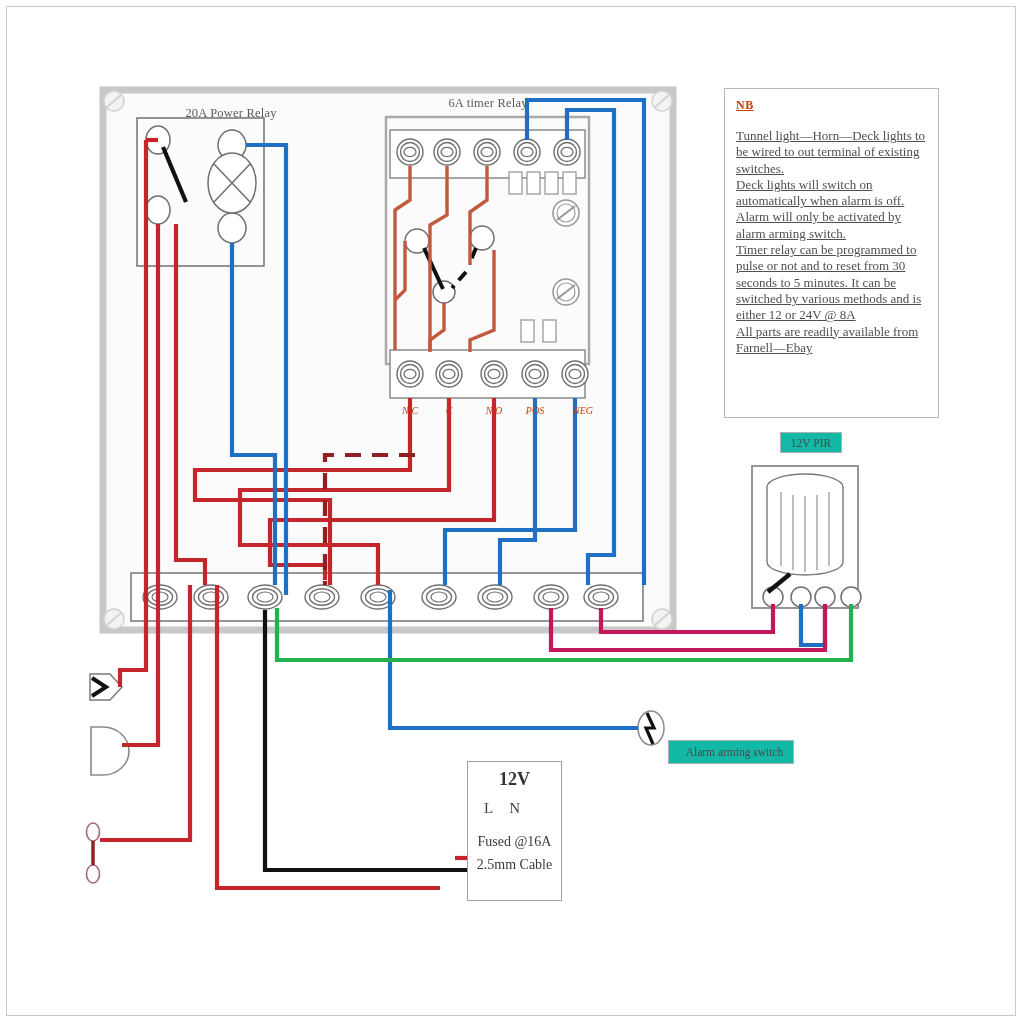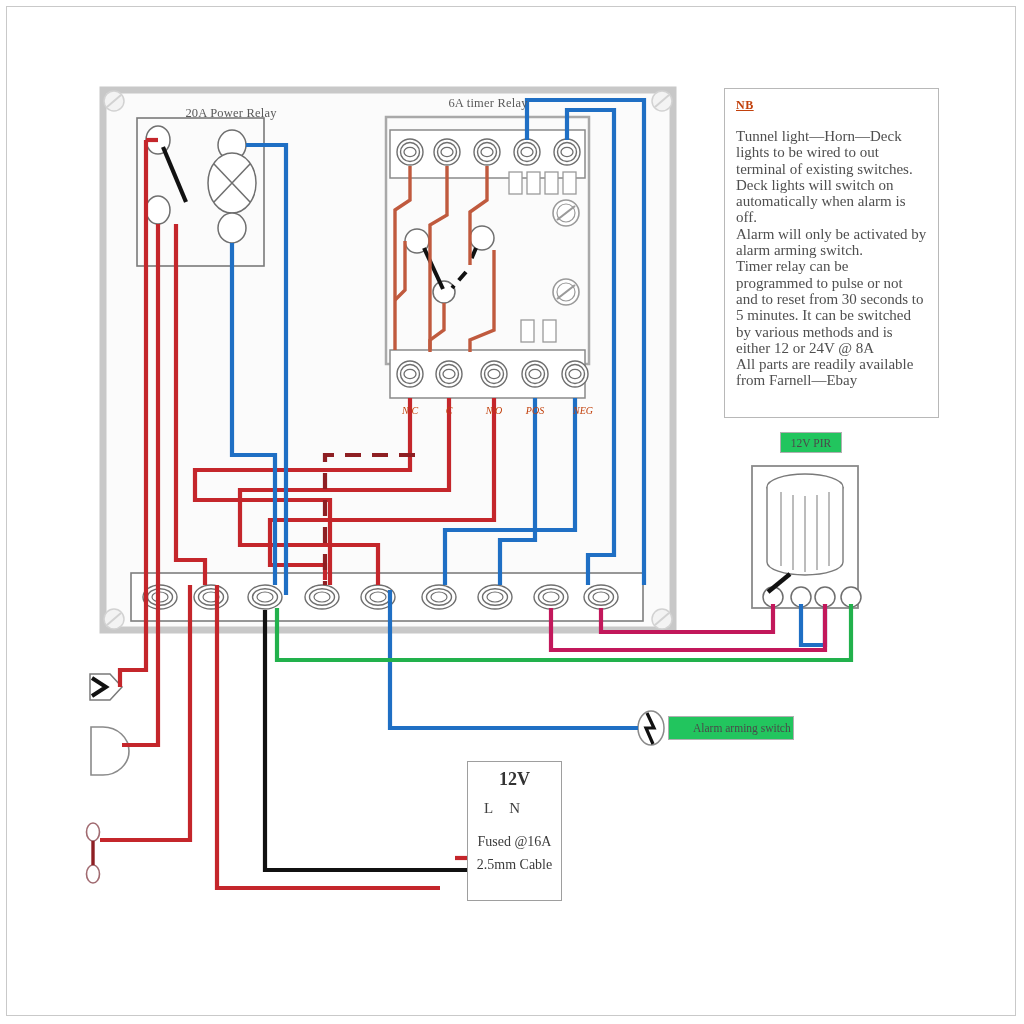--- a/index.html
+++ b/index.html
@@ -5,26 +5,26 @@
   html,body{margin:0;padding:0;background:#fff;}
   body{width:1024px;height:1024px;font-family:"Liberation Serif",serif;overflow:hidden;}
   #page{position:relative;width:1024px;height:1024px;background:#fff;}
   #frame{position:absolute;left:6px;top:6px;width:1010px;height:1010px;border:1px solid #c9c9c9;box-sizing:border-box;}
   .svgwrap{position:absolute;left:0;top:0;width:1024px;height:1024px;}
   .lbl{position:absolute;color:#4a4a4a;font-family:"Liberation Serif",serif;letter-spacing:.2px;}
   .relay-title{font-size:12.5px;color:#5a5a5a;}
   .term-lbl{font-size:10px;color:#c2410c;font-family:"Liberation Serif",serif;text-align:center;font-style:italic;}
   #nb-box{position:absolute;left:724px;top:88px;width:215px;height:330px;border:1px solid #b8b8b8;background:#fff;box-sizing:border-box;padding:9px 11px 0 11px;}
   #nb-title{font-size:12px;color:#c2410c;text-decoration:underline;font-weight:bold;letter-spacing:.5px;}
-  #nb-body{margin-top:15px;font-size:15px;line-height:16.3px;color:#4f4f4f;}
+  #nb-body{margin-top:15px;font-size:13px;line-height:16.3px;color:#4f4f4f;text-decoration:underline;}
   #nb-body div{white-space:normal;}
-  .boxlabel{position:absolute;border:1px solid #b0b0b0;background:#22c55e;box-sizing:border-box;
+  .boxlabel{position:absolute;border:1px solid #b0b0b0;background:#14b8a6;box-sizing:border-box;
     font-size:11.5px;color:#4a4a4a;text-align:center;}
   #pir-label{left:780px;top:432px;width:62px;height:21px;line-height:20px;}
-  #arm-label{left:668px;top:716px;width:126px;height:24px;line-height:23px;text-align:left;padding-left:24px;}
+  #arm-label{left:668px;top:740px;width:126px;height:24px;line-height:23px;text-align:center;padding-left:7px;}
   #psu-box{position:absolute;left:467px;top:761px;width:95px;height:140px;border:1px solid #9e9e9e;background:#fff;box-sizing:border-box;}
   #psu-box .v{position:absolute;left:0;right:0;top:7px;text-align:center;font-size:18px;color:#333;font-weight:bold;}
   #psu-box .ln{position:absolute;left:0;right:0;top:38px;text-align:left;font-size:15px;color:#404040;letter-spacing:16px;text-indent:16px;}
   #psu-box .f1{position:absolute;left:0;right:0;top:72px;text-align:center;font-size:14px;color:#3a3a3a;}
   #psu-box .f2{position:absolute;left:0;right:0;top:95px;text-align:center;font-size:14px;color:#3a3a3a;}
   #title-block{position:absolute;left:800px;top:814px;width:180px;font-size:14.5px;color:#5a5a5a;line-height:26px;text-align:left;}
   #title-block .t2{padding-left:10px;}
 </style>
 </head>
 <body>

